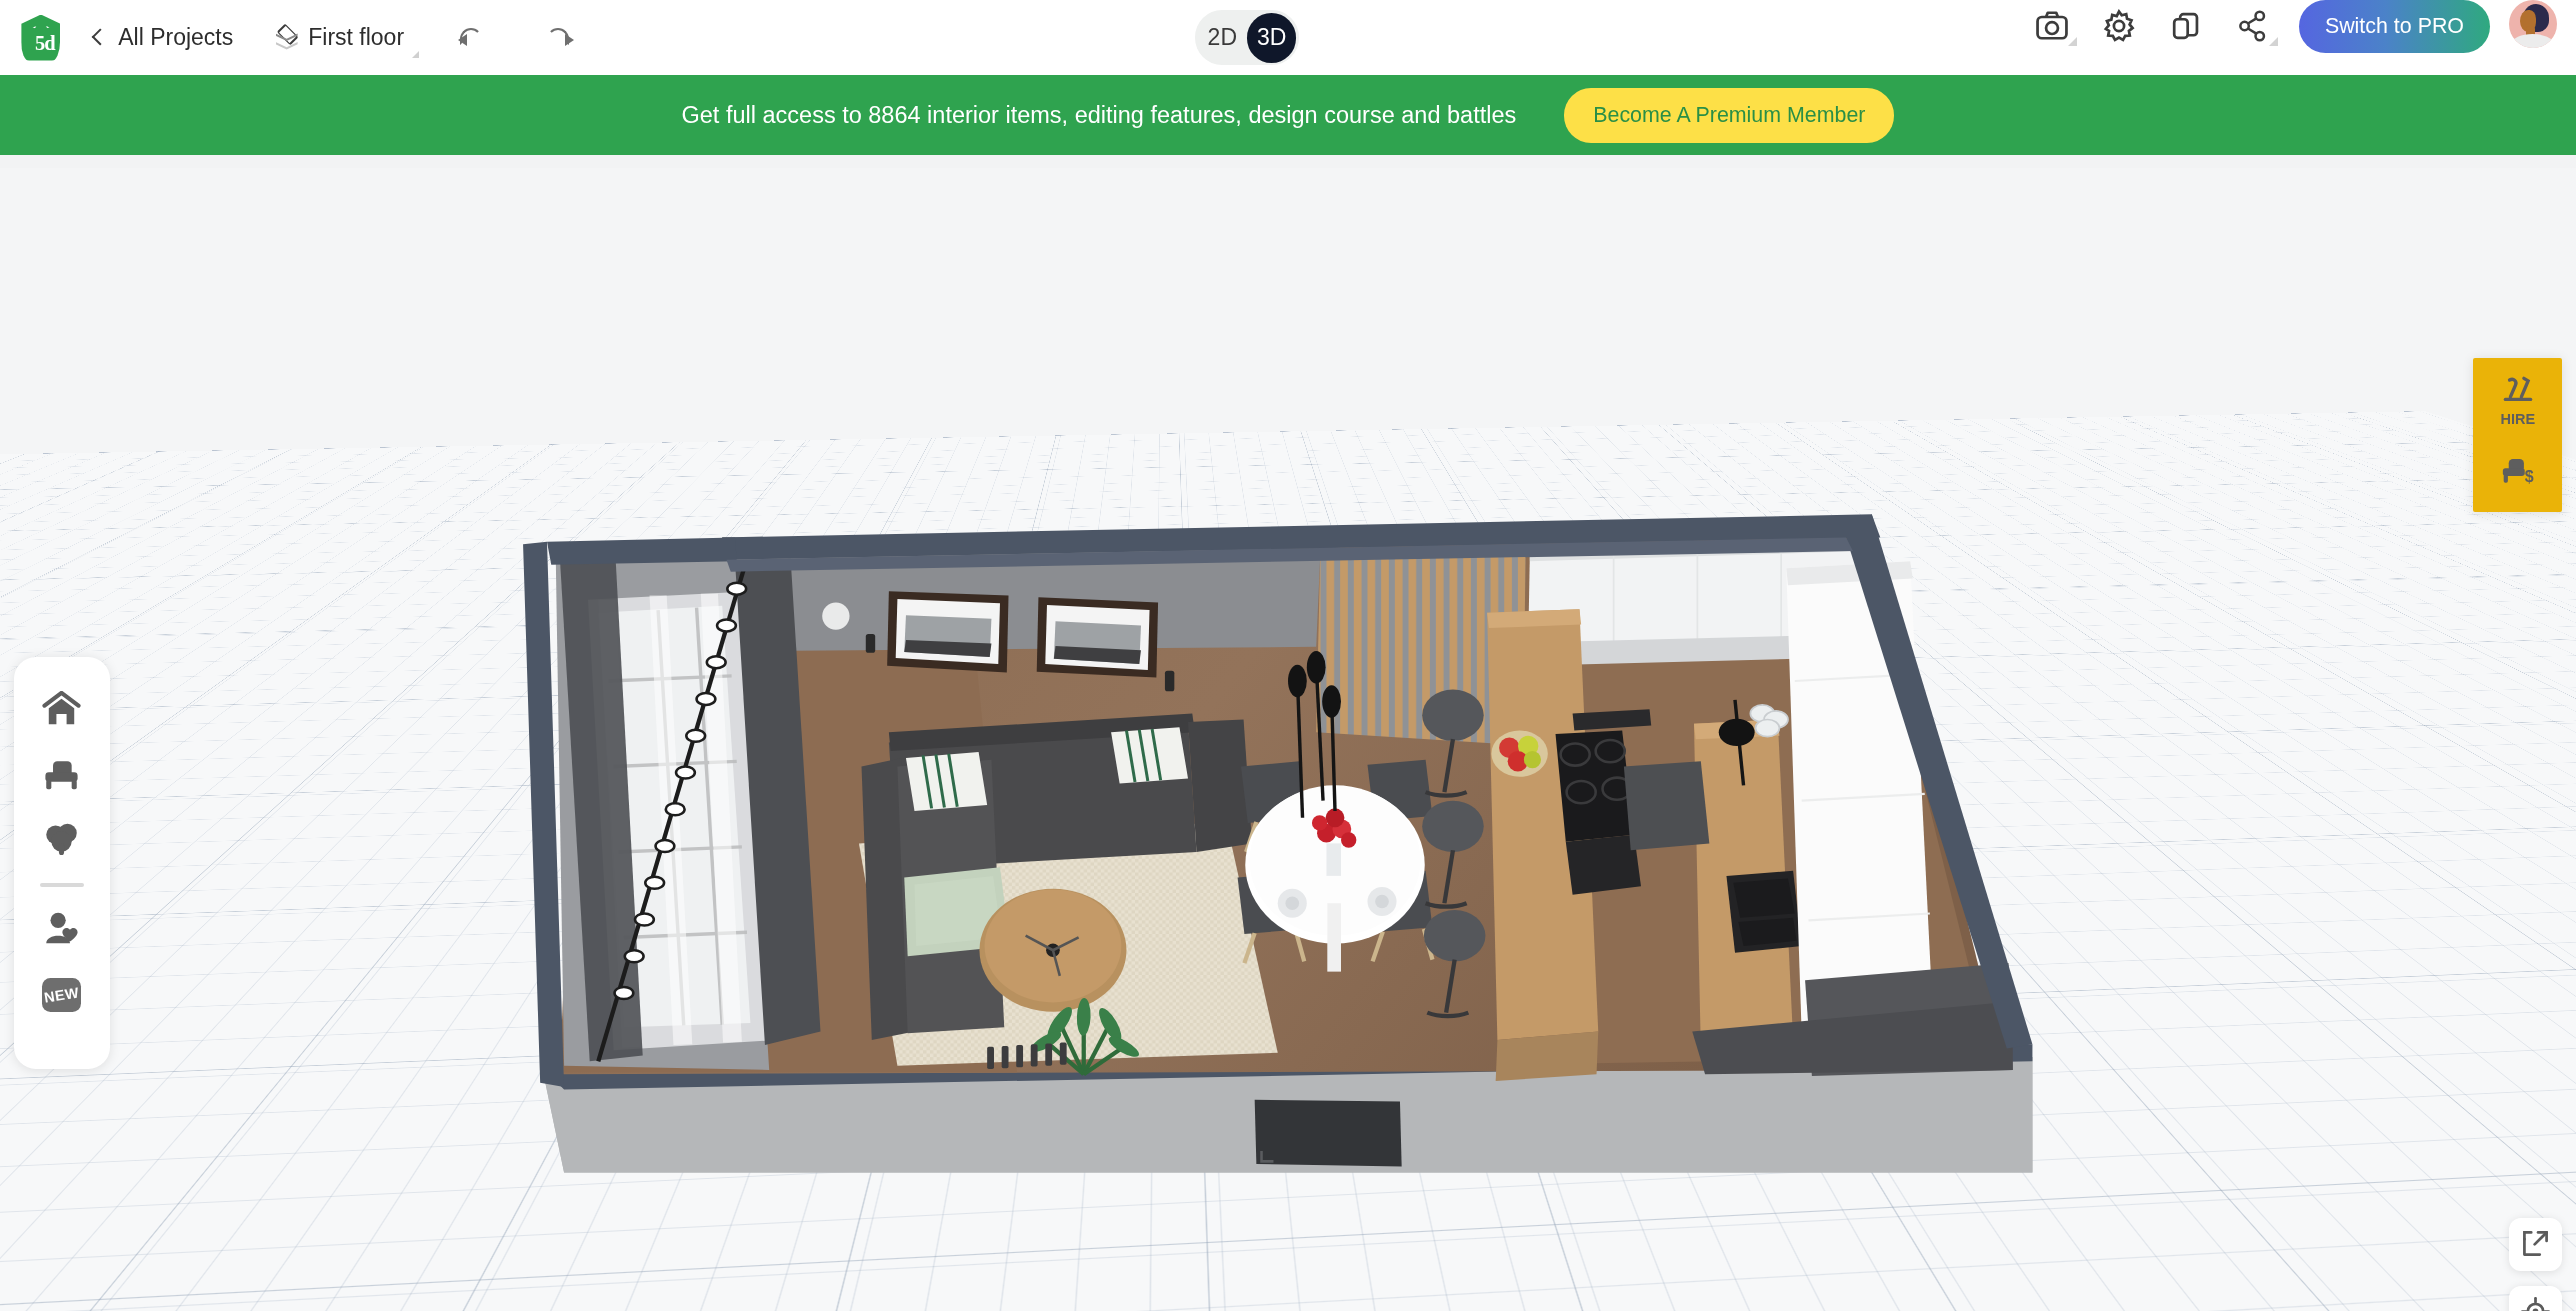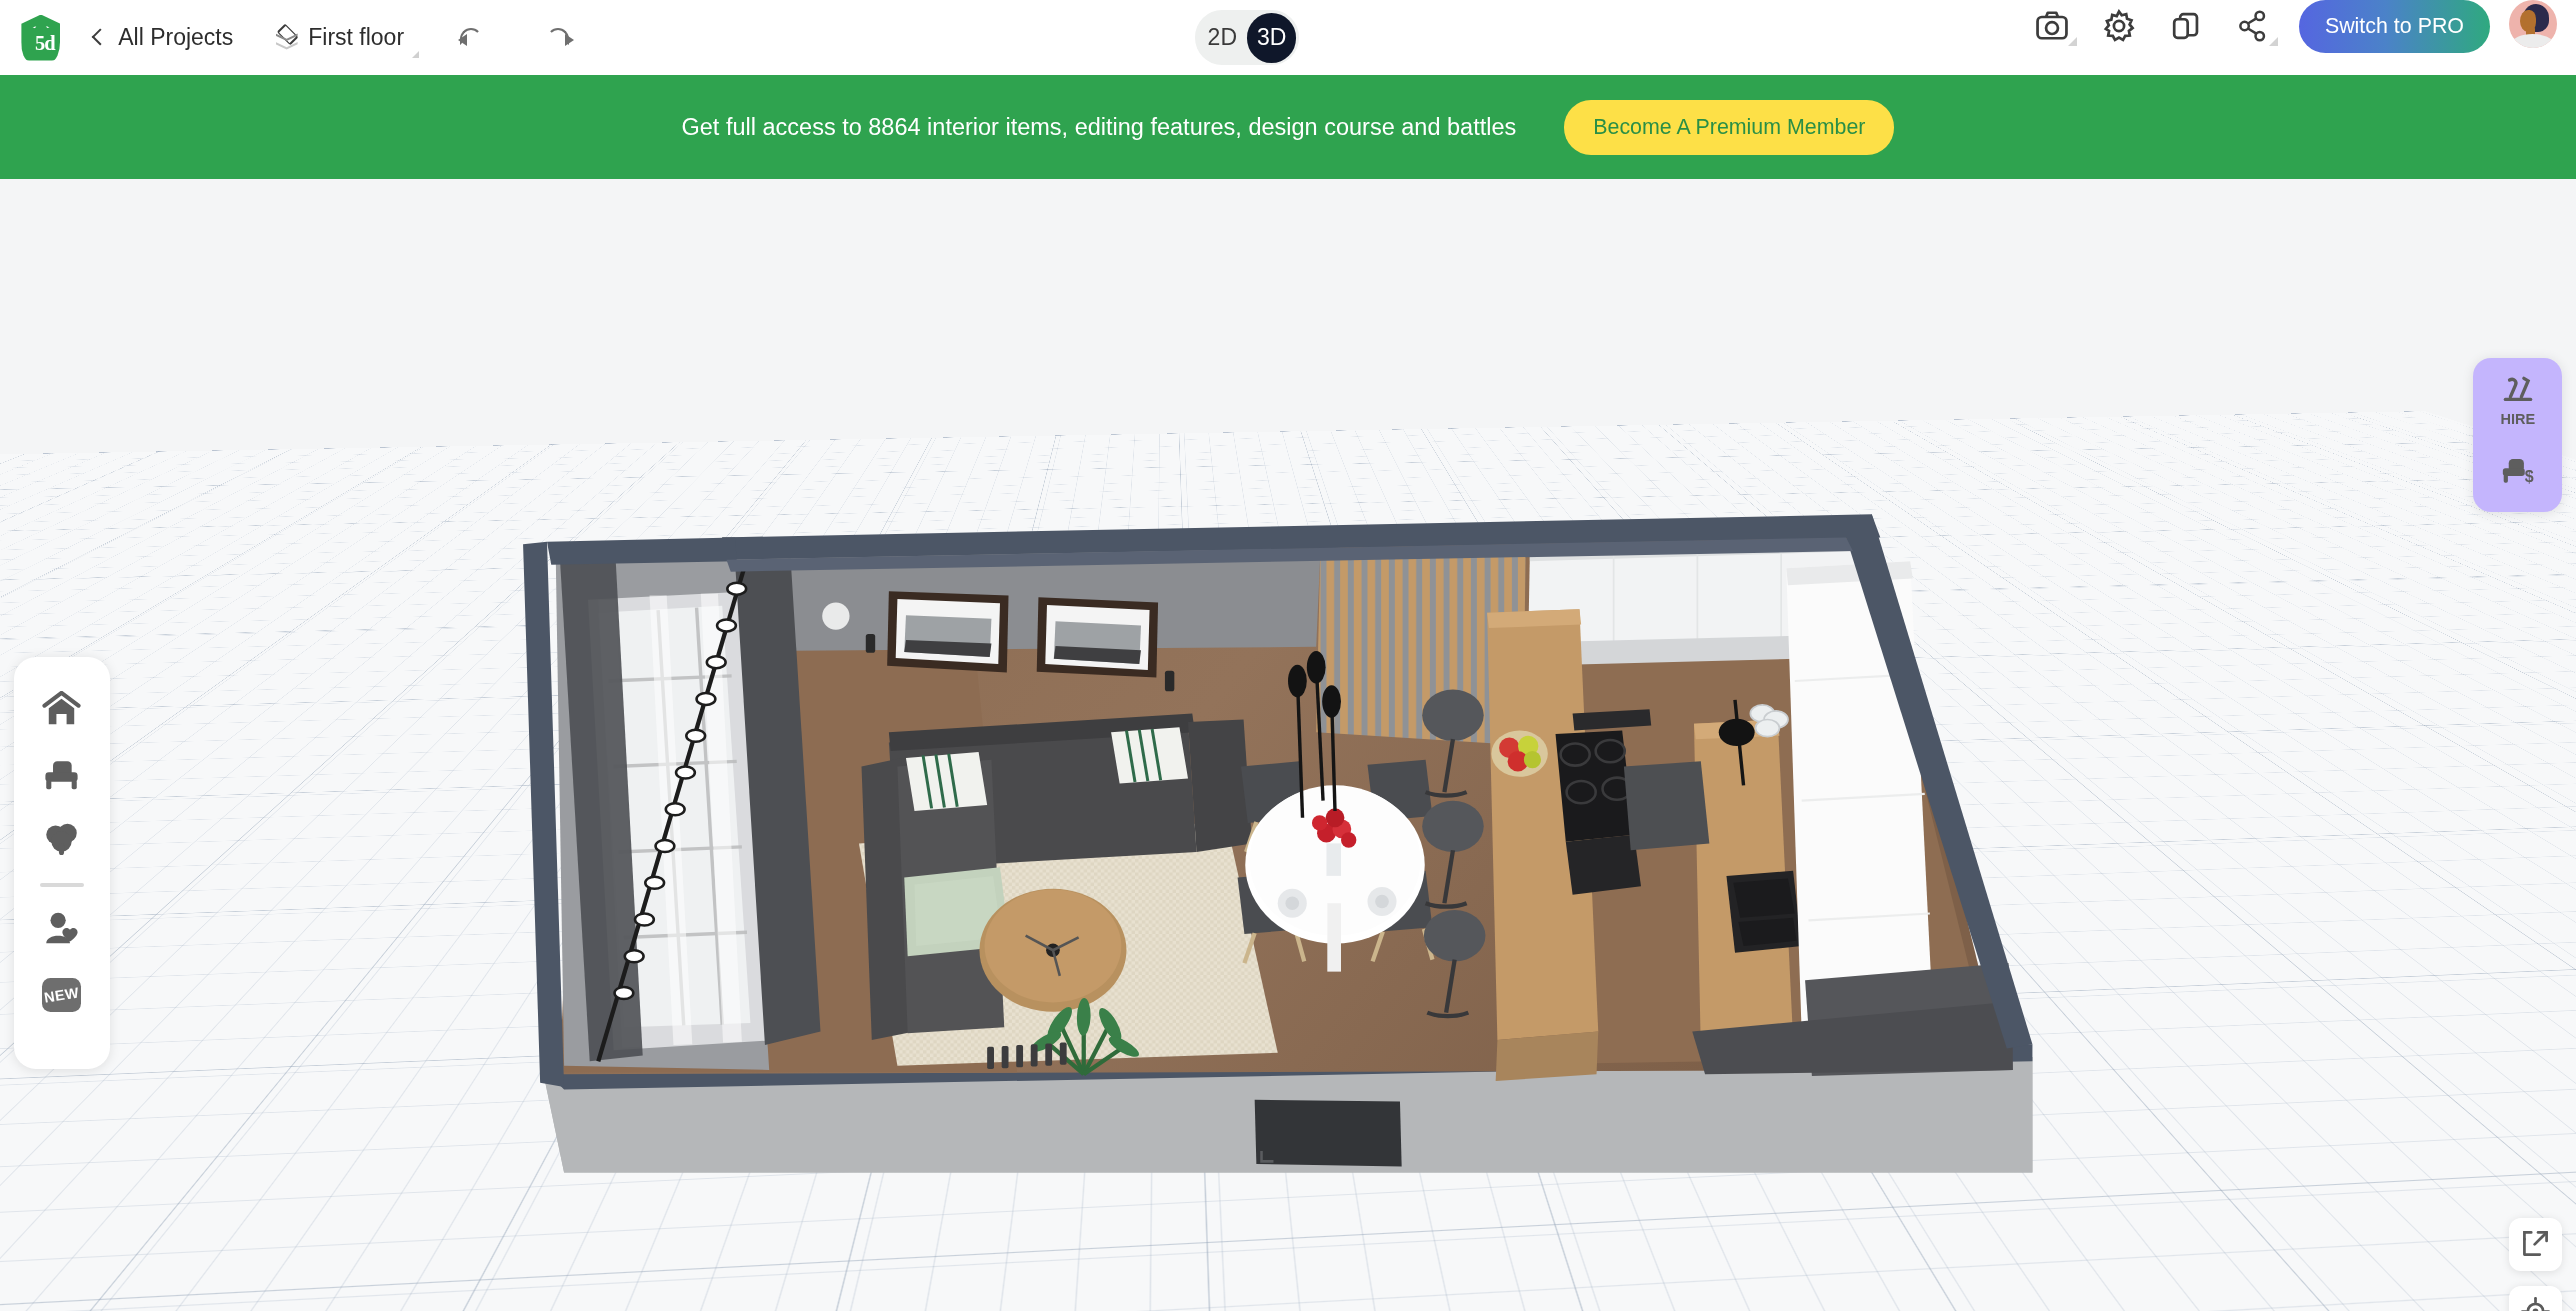--- a/index.html
+++ b/index.html
@@ -164,21 +164,21 @@
     position:absolute; left:17px; top:26px; width:9.4px; height:13px;
     background:#b3702e; border-radius:3.4px;
   }
   .avatar .body {
     position:absolute; left:3.4px; bottom:-5.1px; width:41px; height:19px;
     background:#ececec; border-radius:50% 50% 0 0;
   }
 
   
   .banner {
-    position:absolute; top:75px; left:0; width:2576px; height:104px;
+    position:absolute; top:75px; left:0; width:2576px; height:80px;
     background:#2fa34f; display:flex; align-items:center;
     justify-content:center; gap:48px; z-index:35;
   }
   .banner .msg {
     font-size:23.5px; color:#ffffff;
   }
   .banner .btn {
     height:55px; padding:4px 29px; background:#fde047; border-radius:27px;
     color:#2a8f46; font-size:21.4px; display:flex; align-items:center;
     cursor:pointer; white-space:nowrap;
@@ -224,21 +224,21 @@
     display:flex; align-items:center; justify-content:center;
   }
   .newbadge span {
     color:#fff; font-size:14.5px; font-weight:700; letter-spacing:0.4px;
     transform:rotate(-9deg); font-family:"Liberation Sans", sans-serif;
   }
 
   
   .rightpanel {
     position:absolute; right:13.7px; top:190px; width:89px; height:154px;
-    background:#c4b5fd; border-radius:18px; z-index:30;
+    background:#eab308; border-radius:2px; z-index:30;
     box-shadow:0 1.7px 12px rgba(0,0,0,.10);
     display:flex; flex-direction:column; align-items:center;
     padding-top:12px; gap:8.5px;
   }
   .rp-item {
     width:72px; height:62px; display:flex; flex-direction:column;
     align-items:center; justify-content:center; cursor:pointer;
   }
   .rp-item .lbl { font-size:14.5px; font-weight:700; color:#5e5e5e; margin-top:1.7px; }
 

